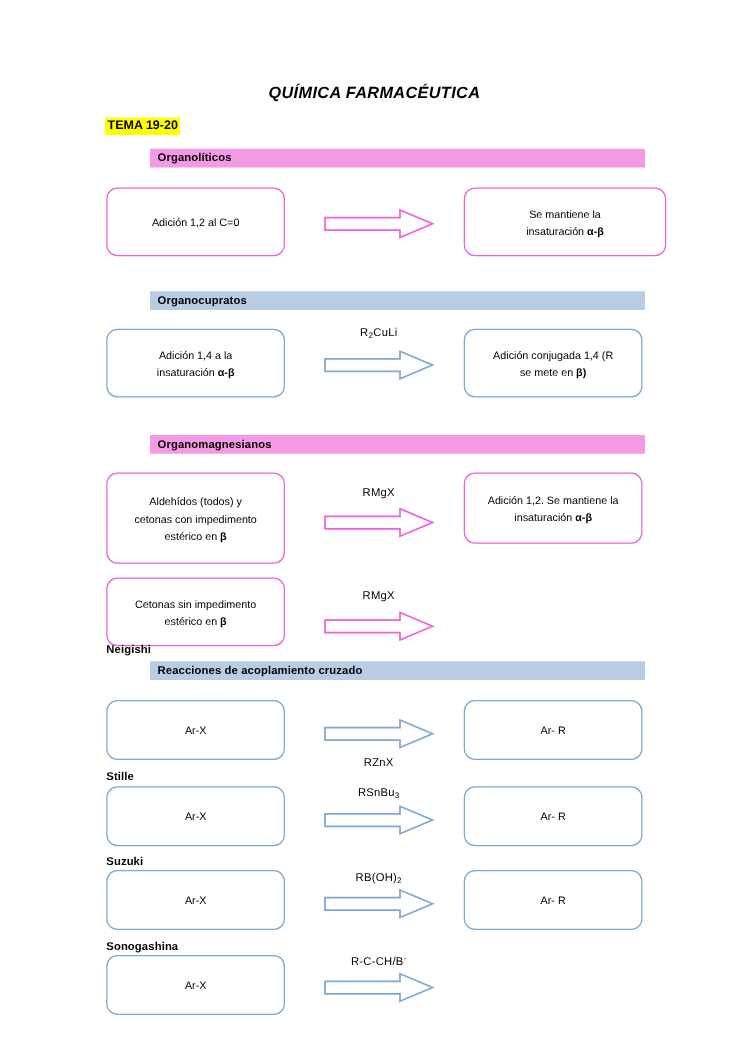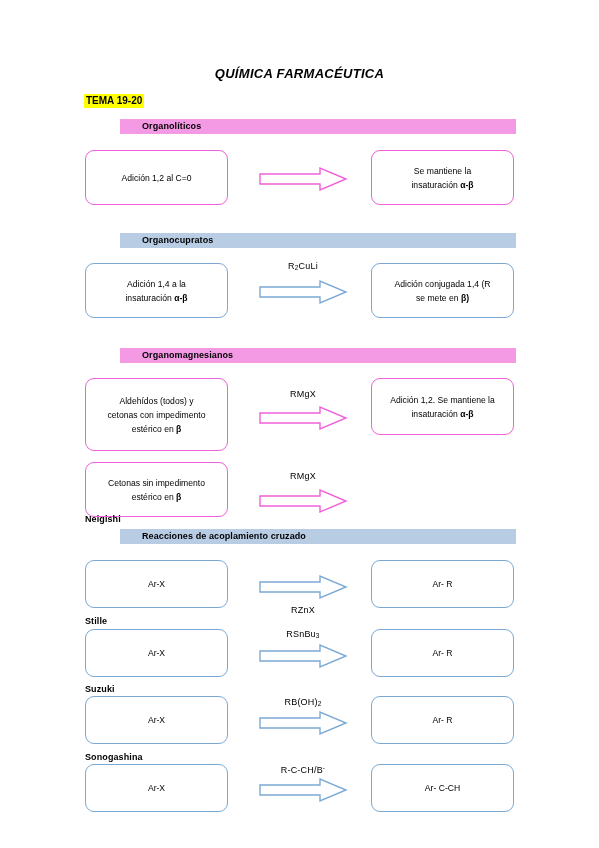--- a/index.html
+++ b/index.html
@@ -48,21 +48,21 @@
 
   
   .band {
     position: absolute;
     left: 120px;
     width: 396px;
     height: 15px;
     font-weight: bold;
     font-size: 9px;
     line-height: 15px;
-    padding-left: 22px;
+    padding-left: 6px;
     box-sizing: border-box;
     color: #000;
     letter-spacing: 0.1px;
   }
   .band.pink  { background: #f49ae4; }
   .band.blue  { background: #b8cce4; }
 
   
   .sublabel {
     position: absolute;
@@ -125,21 +125,21 @@
   <div class="box pink" style="left:85px; top:150px; width:143px; height:55px;">
     <span class="txt">Adición 1,2 al C=0</span>
   </div>
 
   <div class="arrow" style="left:258px; top:166px;">
     <svg width="90" height="26" viewBox="0 0 90 26">
       <path d="M2,8 L62,8 L62,2 L88,13 L62,24 L62,18 L2,18 Z" fill="#ffffff" stroke="#f060d8" stroke-width="1.4"></path>
     </svg>
   </div>
 
-  <div class="box pink" style="left:371px; top:150px; width:143px; height:55px;">
+  <div class="box pink" style="left:371px; top:150px; width:162px; height:55px;">
     <span class="txt">
       <span>Se mantiene la</span><br>
       <span>insaturación</span>
       <b class="greek">α-β</b>
     </span>
   </div>
 
   <div class="band blue" style="top:233px;">Organocupratos</div>
 
   <div class="box blue" style="left:85px; top:263px; width:143px; height:55px;">
@@ -265,17 +265,14 @@
     <span class="txt">Ar-X</span>
   </div>
   <div class="reagent" style="left:258px; top:762px; width:90px;">
     <span>R-C-CH/B</span><sup>-</sup>
   </div>
   <div class="arrow" style="left:258px; top:777px;">
     <svg width="90" height="26" viewBox="0 0 90 26">
       <path d="M2,8 L62,8 L62,2 L88,13 L62,24 L62,18 L2,18 Z" fill="#ffffff" stroke="#7ba9d4" stroke-width="1.4"></path>
     </svg>
   </div>
-  <div class="box blue" style="left:371px; top:764px; width:143px; height:48px;">
-    <span class="txt">Ar- C-CH</span>
-  </div>
 
 </div>
 
 </body></html>

